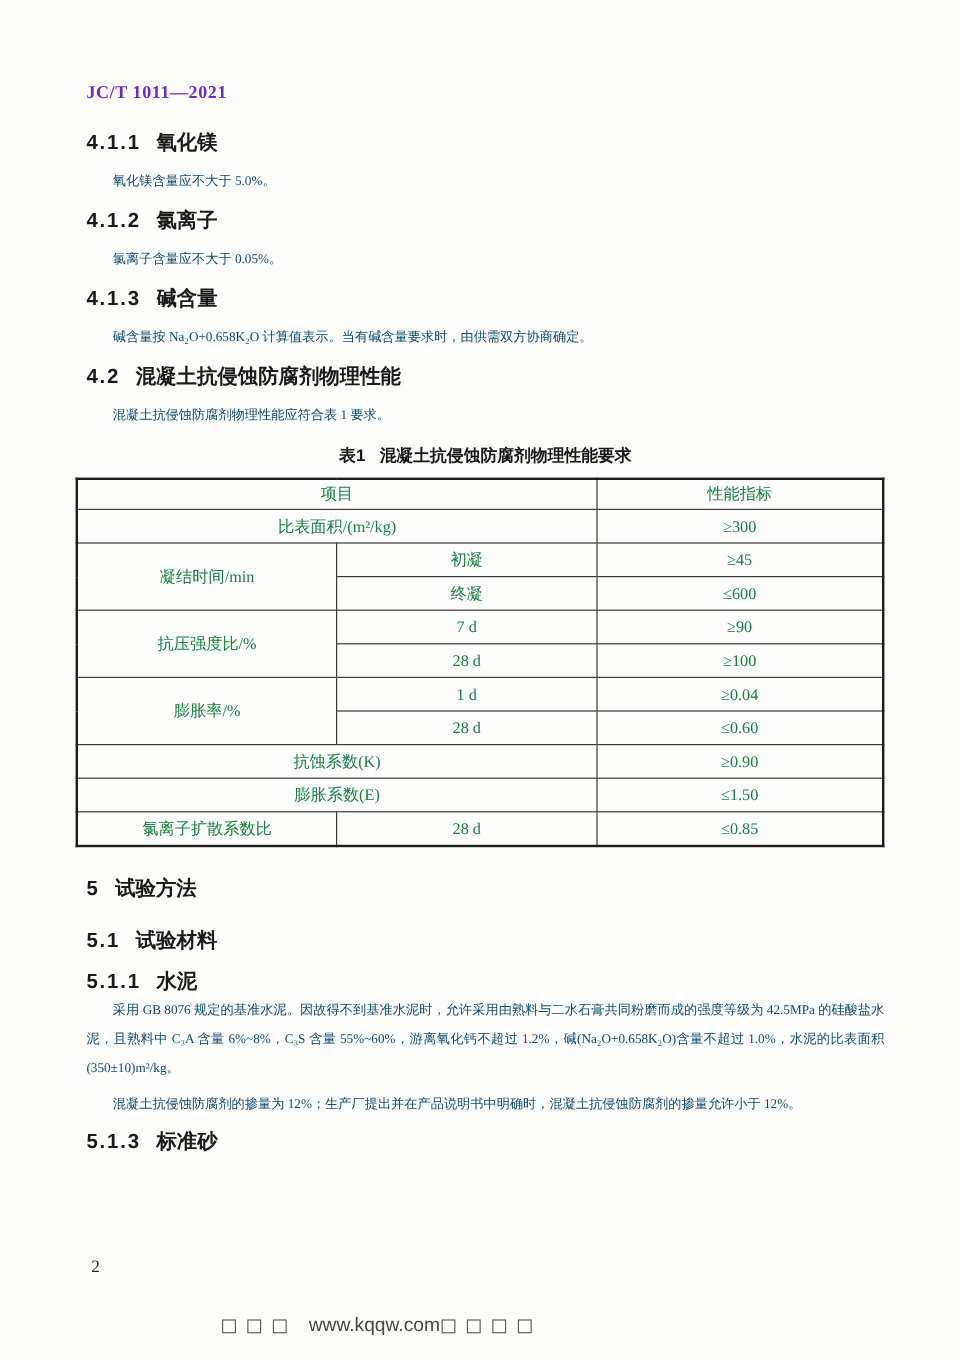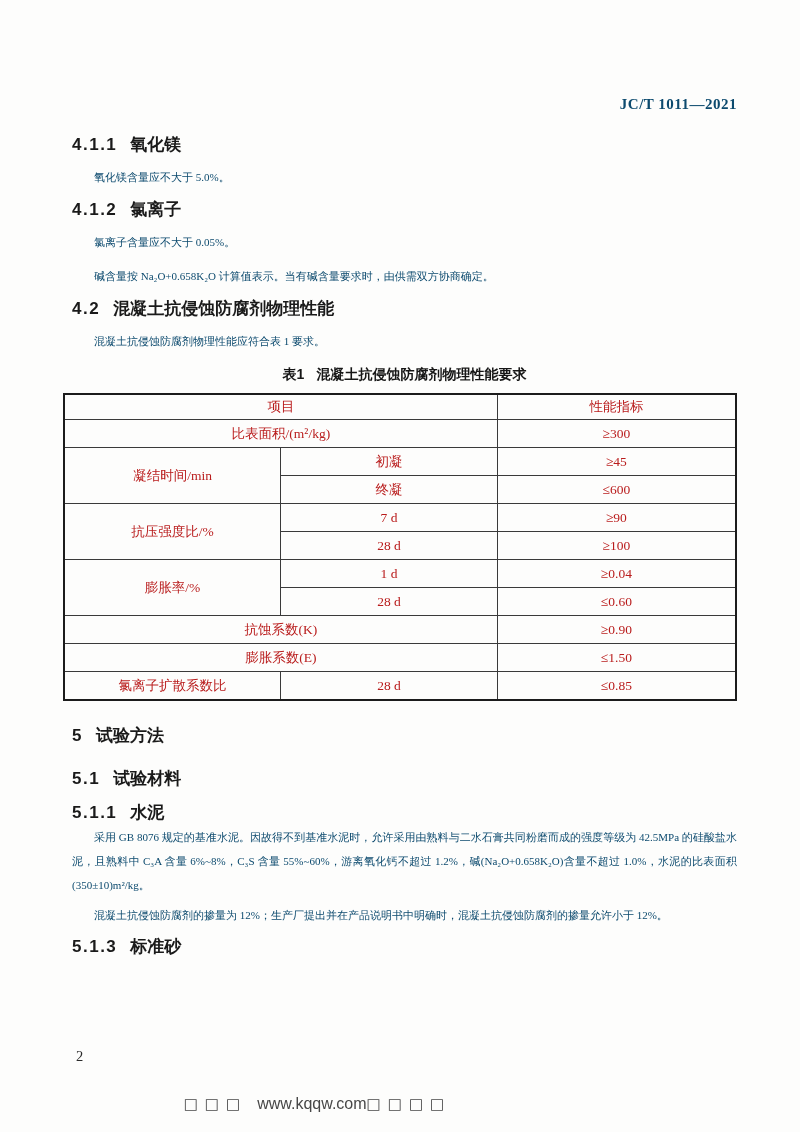--- a/index.html
+++ b/index.html
@@ -3,23 +3,23 @@
 <meta charset="utf-8">
 <style>
   html,body{margin:0;padding:0;background:#e8e8e8;}
   .page{
     width:800px;height:1132px;background:#fdfdfc;position:relative;
     color:#1f1f1f;overflow:hidden;
     font-family:"Liberation Serif","DejaVu Serif",serif;
   }
   .content{position:absolute;left:72px;top:0;width:665px;}
   .doc-header{
-    margin-top:95px;height:18px;line-height:18px;
+    margin-top:69px;height:18px;line-height:18px;
     font-family:"Liberation Serif",serif;font-weight:bold;font-size:15px;
-    letter-spacing:0.5px;color:#0c4a6e;text-align:right;
+    letter-spacing:0.5px;color:#6d28d9;
   }
   .sec{
     font-family:"Liberation Sans","DejaVu Sans",sans-serif;
     font-weight:bold;font-size:17px;line-height:20px;color:#1a1a1a;
   }
   .sec .num{letter-spacing:1.5px;margin-right:13px;font-family:"Liberation Sans",sans-serif;}
   .para{
     font-size:11px;line-height:24px;text-indent:2em;text-align:justify;
     color:#0c4a6e;margin:10px 0 0 0;
   }
@@ -37,21 +37,21 @@
   .p-512{margin-top:6px;}
   .tbl-title{
     margin-top:12px;height:18px;line-height:18px;text-align:center;
     font-family:"Liberation Sans","DejaVu Sans",sans-serif;
     font-weight:bold;font-size:14px;color:#161616;
   }
   .tbl-title .t-label{margin-right:12px;}
   table.props{
     margin:10px 0 0 -9px;width:674px;border-collapse:collapse;
     table-layout:fixed;border:2px solid #1c1c1c;
-    font-size:13.5px;color:#b91c1c;
+    font-size:13.5px;color:#15803d;
   }
   table.props td{
     border:1px solid #3a3a3a;text-align:center;vertical-align:middle;
     height:27px;padding:0 4px;
   }
   table.props tr.thead td{height:24px;}
   .page-num{
     position:absolute;left:76px;top:1048px;font-size:14.5px;color:#2a2a2a;
     font-family:"Liberation Serif",serif;
   }
@@ -79,20 +79,23 @@
     <div class="sec s411">
       <span class="num">4.1.1</span><span>氧化镁</span>
     </div>
     <p class="para">氧化镁含量应不大于 5.0%。</p>
 
     <div class="sec s412">
       <span class="num">4.1.2</span><span>氯离子</span>
     </div>
     <p class="para">氯离子含量应不大于 0.05%。</p>
 
+    <div class="sec s413">
+      <span class="num">4.1.3</span><span>碱含量</span>
+    </div>
     <p class="para">碱含量按 Na₂O+0.658K₂O 计算值表示。当有碱含量要求时，由供需双方协商确定。</p>
 
     <div class="sec s42">
       <span class="num">4.2</span><span>混凝土抗侵蚀防腐剂物理性能</span>
     </div>
     <p class="para">混凝土抗侵蚀防腐剂物理性能应符合表 1 要求。</p>
 
     <div class="tbl-title">
       <span class="t-label">表1</span><span>混凝土抗侵蚀防腐剂物理性能要求</span>
     </div>

